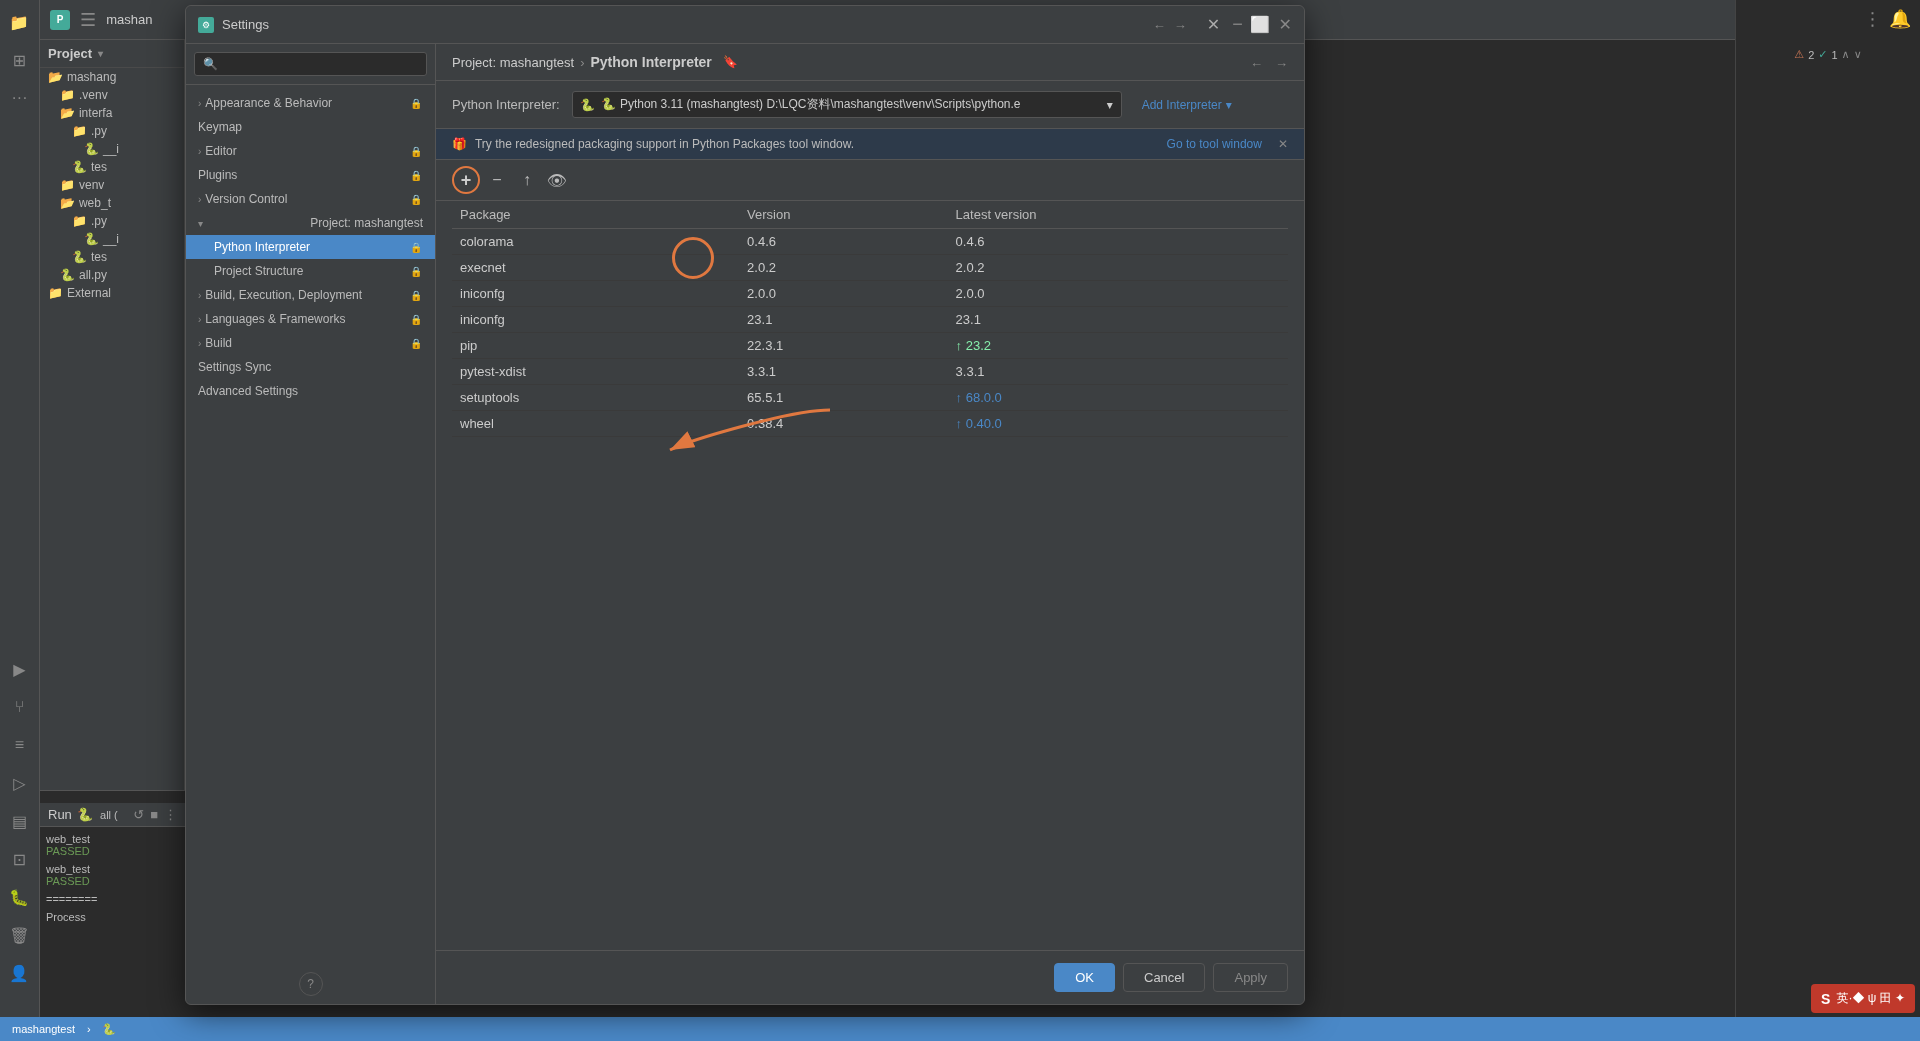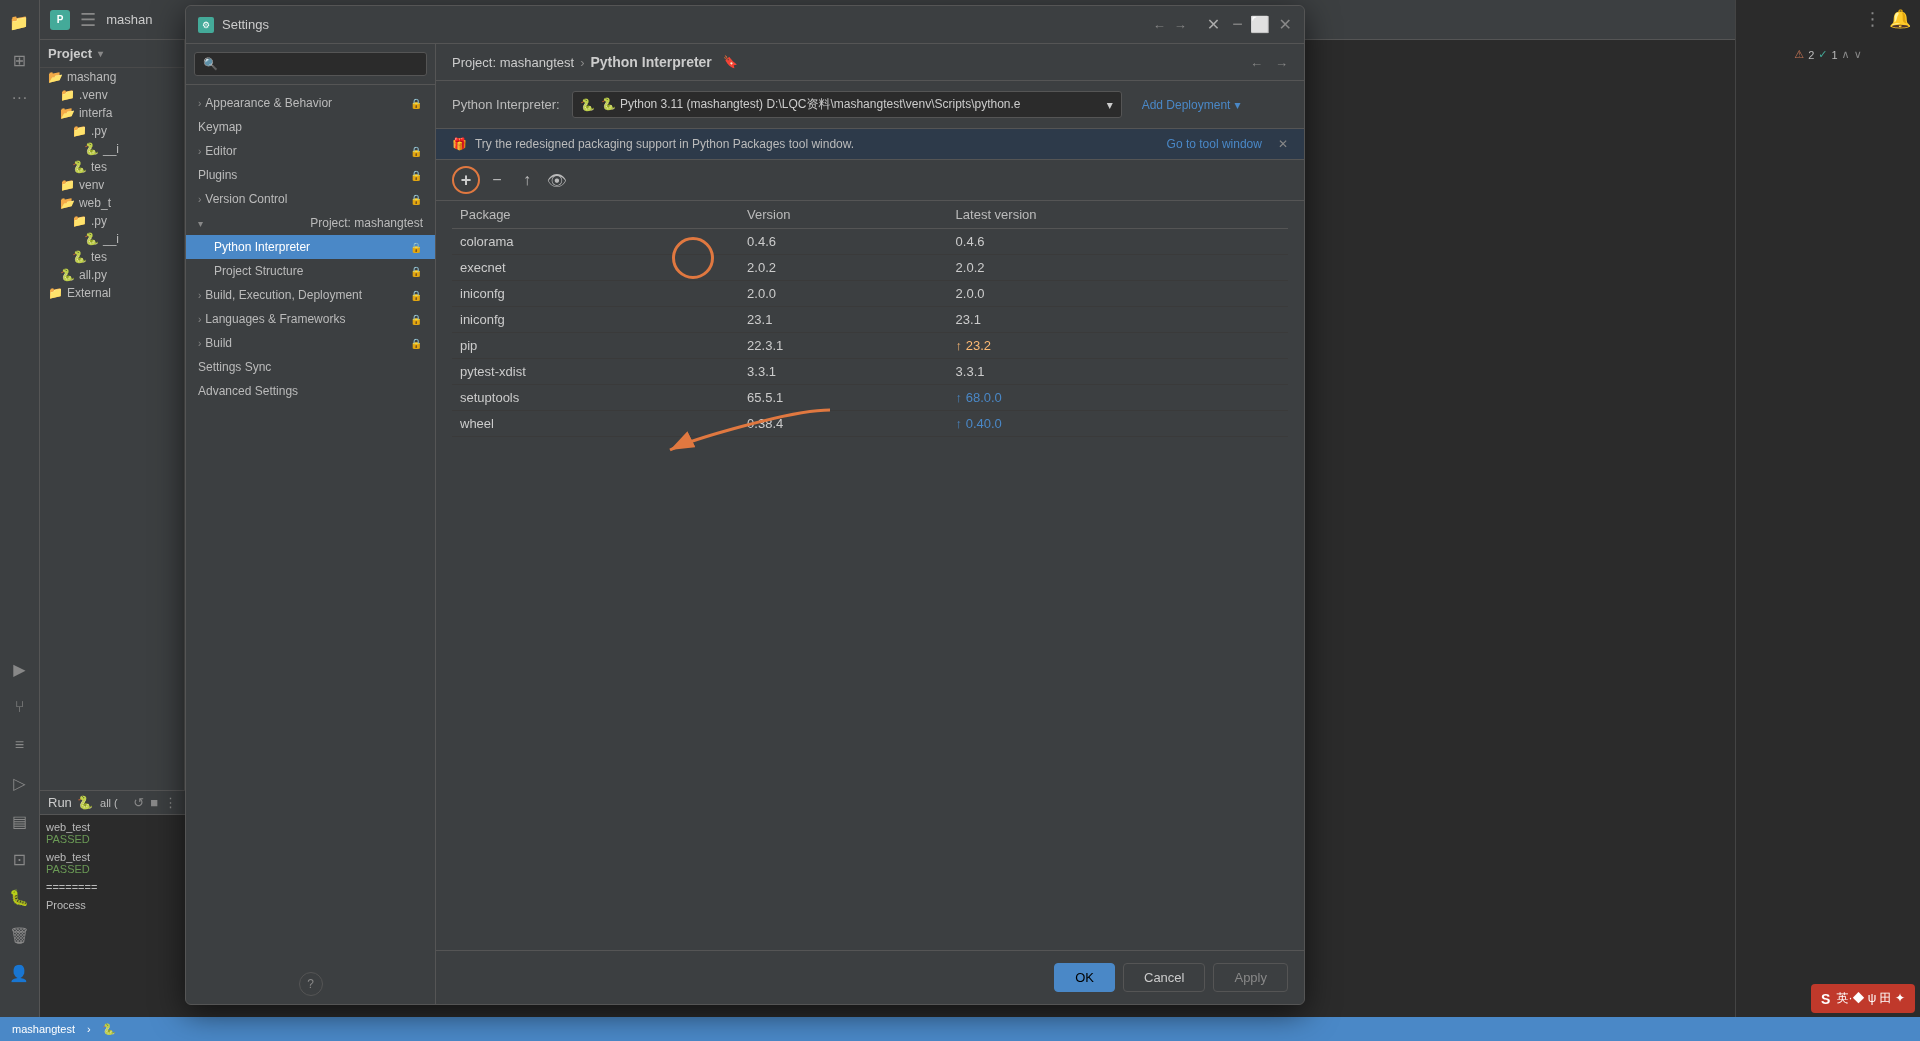--- a/index.html
+++ b/index.html
@@ -249,21 +249,21 @@
       flex-shrink: 0;
       border-radius: 0 0 6px 6px;
     }
     .btn-ok, .btn-cancel, .btn-apply {
       padding: 6px 20px;
       border-radius: 4px;
       cursor: pointer;
       font-size: 13px;
       border: 1px solid #555;
     }
-    .btn-ok { background: #4a88c7; color: #000000; border-color: #4a88c7; }
+    .btn-ok { background: #4a88c7; color: #ffffff; border-color: #4a88c7; }
     .btn-cancel { background: #3c3f41; color: #ccc; }
     .btn-apply { background: #3c3f41; color: #888; border-color: #555; }
 
     
     .status-bar {
       position: absolute;
       bottom: 0; left: 0; right: 0;
       height: 24px;
       background: #4a88c7;
       display: flex; align-items: center;
@@ -421,21 +421,21 @@
       </div>
 
       <div class="interpreter-row">
         <span class="interpreter-label">Python Interpreter:</span>
         <div class="interpreter-dropdown">
           <span style="color:#4a9;">🐍</span>
           <span>🐍 Python 3.11 (mashangtest)  D:\LQC资料\mashangtest\venv\Scripts\python.e</span>
           <span class="chevron">▾</span>
         </div>
         <div class="add-interpreter-btn">
-          <span>Add Deployment</span>
+          <span>Add Interpreter</span>
           <span>▾</span>
         </div>
       </div>
 
       <div class="info-banner">
         <span class="gift-icon">🎁</span>
         <span>Try the redesigned packaging support in Python Packages tool window.</span>
         <span class="goto-link">Go to tool window</span>
         <span class="close-x">✕</span>
       </div>
@@ -473,21 +473,21 @@
     <td style="color:#ccc">2.0.0</td>
   </tr>
               <tr>
     <td>iniconfg</td>
     <td>23.1</td>
     <td style="color:#ccc">23.1</td>
   </tr>
               <tr>
     <td>pip</td>
     <td>22.3.1</td>
-    <td style="color:#fdba74">↑ 23.2</td>
+    <td style="color:#86efac">↑ 23.2</td>
   </tr>
               <tr>
     <td>pytest-xdist</td>
     <td>3.3.1</td>
     <td style="color:#ccc">3.3.1</td>
   </tr>
               <tr>
     <td>setuptools</td>
     <td>65.5.1</td>
     <td style="color:#4a88c7">↑ 68.0.0</td>
@@ -588,21 +588,21 @@
         <span>all.py</span>
       </div>
       <div class="tree-item" style="padding-left: 8px;">
         <span style="margin-right:4px;">📁</span>
         <span>External</span>
       </div>
     </div>
 </div>
 
 <div style="position:absolute;left:40px;top:790px;width:145px;height:227px;background:#2b2b2b;border-top:1px solid #555;">
-  <div style="display:flex;align-items:center;gap:6px;padding:4px 8px;background:#3c3f41;border-bottom:1px solid #555;">
+  <div style="display:flex;align-items:center;gap:6px;padding:4px 8px;background:#3c3f41;border-bottom:1px solid #555;margin-top:12px;">
     <span style="color:#ccc;">Run</span>
     <span style="color:#4a9;">🐍</span>
     <span style="color:#bbb;font-size:11px;">all (</span>
     <span style="margin-left:auto;cursor:pointer;color:#888;">↺</span>
     <span style="cursor:pointer;color:#888;">■</span>
     <span style="cursor:pointer;color:#888;">⋮</span>
   </div>
   <div style="padding:6px;font-family:Liberation Sans, sans-serif;font-size:11px;color:#bbb;">
     <div>web_test</div>
     <div style="color:#6a9955;">PASSED</div>

